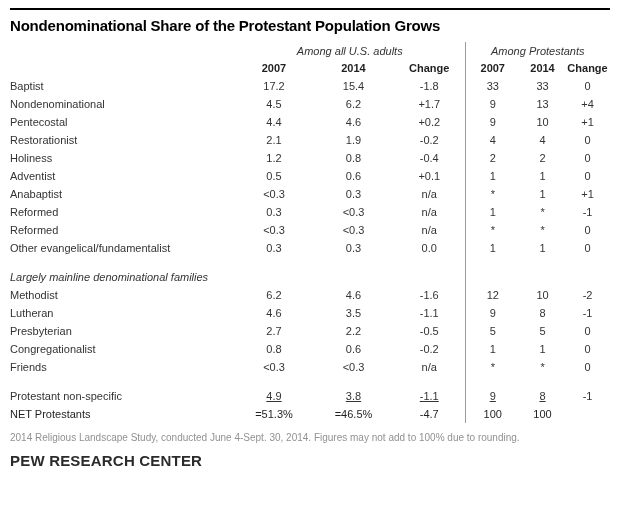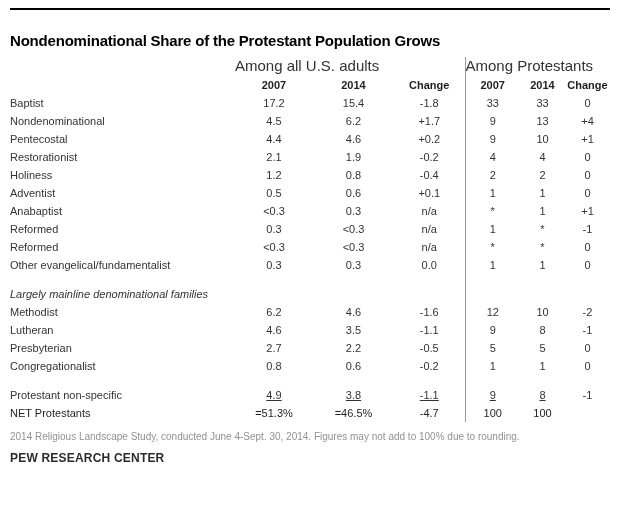--- a/index.html
+++ b/index.html
@@ -1,36 +1,36 @@
 <!DOCTYPE html>
 <html><head>
 <meta charset="utf-8">
 <style>
   * { box-sizing: border-box; }
   html, body { margin: 0; padding: 0; background: #ffffff; }
   body { font-family: "Liberation Sans", sans-serif; }
   .sheet { width: 620px; height: 514px; padding: 8px 10px 0 10px; background: #fff; overflow: hidden; }
   .rule { border-top: 2px solid #000; height: 0; }
-  .title { font-size: 15px; font-weight: bold; color: #000; margin: 22px 0 8px 0; letter-spacing: -0.2px; }
+  .title { font-size: 15px; font-weight: bold; color: #000; margin: 7px 0 8px 0; letter-spacing: -0.2px; }
   table { border-collapse: collapse; table-layout: fixed; width: 600px; }
   th, td { padding: 0; margin: 0; }
   tr { height: 18px; }
   tr.grp-row { height: 17px; }
   tr.spacer { height: 11px; }
-  th.grp { font-weight: normal; font-size: 15px; color: #333; text-align: left; vertical-align: bottom; padding-bottom: 2px; }
+  th.grp { font-style: italic; font-weight: normal; font-size: 11px; color: #333; text-align: center; vertical-align: bottom; padding-bottom: 2px; }
   th.yr { font-weight: bold; font-size: 11px; color: #1f1f1f; text-align: center; vertical-align: middle; }
   td.lbl { text-align: left; font-size: 11px; color: #333; white-space: nowrap; overflow: hidden; }
   tr.sec td.lbl { font-style: italic; }
   td.cell { text-align: center; font-size: 11px; color: #333; }
   td.pct { text-align: center; font-size: 10px; color: #7f7f7f; }
   .div-l { border-left: 1px solid #9a9a9a; margin-left: 24px; }
   .u { text-decoration: underline; }
   tr.net td { font-weight: normal; color: #1f1f1f; }
   .footnote { font-size: 10px; color: #919191; margin: 9px 0 0 0; }
-  .source { font-size: 12px; font-weight: bold; color: #2b2b2b; margin: 9px 0 0 0; letter-spacing: 0.2px; }
+  .source { font-size: 15px; font-weight: bold; color: #2b2b2b; margin: 9px 0 0 0; letter-spacing: 0.2px; }
 </style>
 </head>
 <body>
 
 <div class="sheet">
   <div class="rule"></div>
   <h1 class="title">Nondenominational Share of the Protestant Population Grows</h1>
 
   <table>
     <colgroup>
@@ -191,20 +191,29 @@
         </tr>
         <tr>
           <td class="lbl">Congregationalist</td>
           <td class="cell">0.8</td>
           <td class="cell">0.6</td>
           <td class="cell">-0.2</td>
           <td class="cell div-l">1</td>
           <td class="cell">1</td>
           <td class="cell">0</td>
         </tr>
+        <tr>
+          <td class="lbl">Friends</td>
+          <td class="cell">&lt;0.3</td>
+          <td class="cell">&lt;0.3</td>
+          <td class="cell">n/a</td>
+          <td class="cell div-l">*</td>
+          <td class="cell">*</td>
+          <td class="cell">0</td>
+        </tr>
         <tr class="spacer">
           <td colspan="4"></td>
           <td colspan="3" class="div-l"></td>
         </tr>
         <tr>
           <td class="lbl">Protestant non-specific</td>
           <td class="cell u">4.9</td>
           <td class="cell u">3.8</td>
           <td class="cell u">-1.1</td>
           <td class="cell div-l u">9</td>

